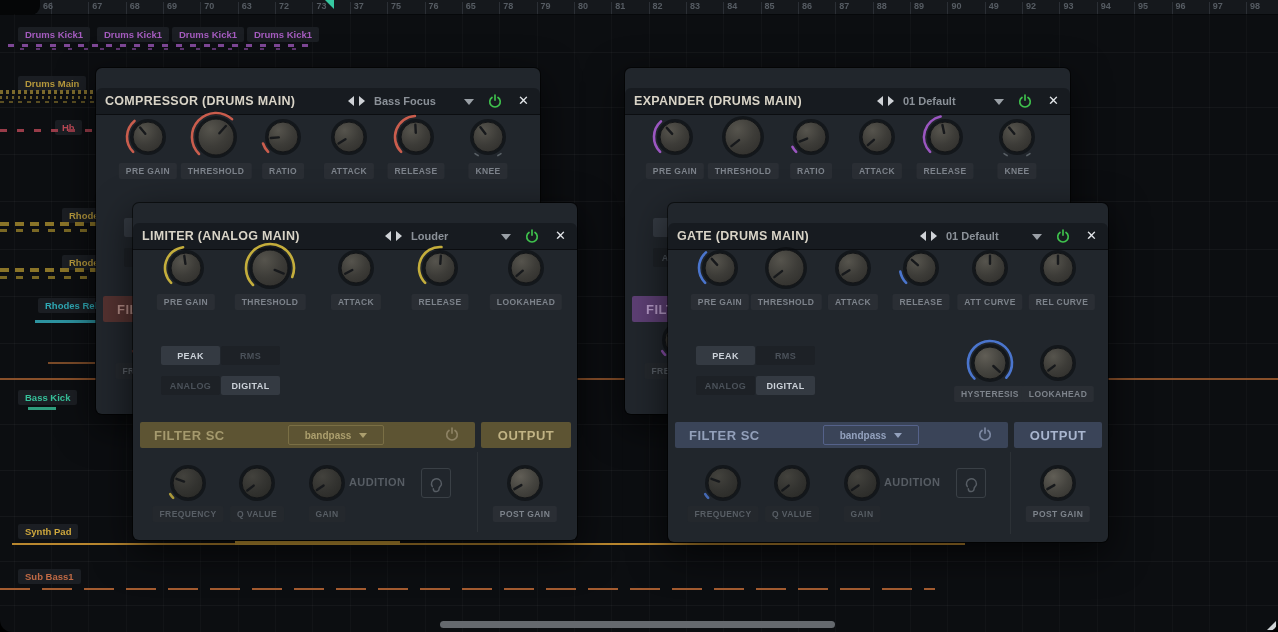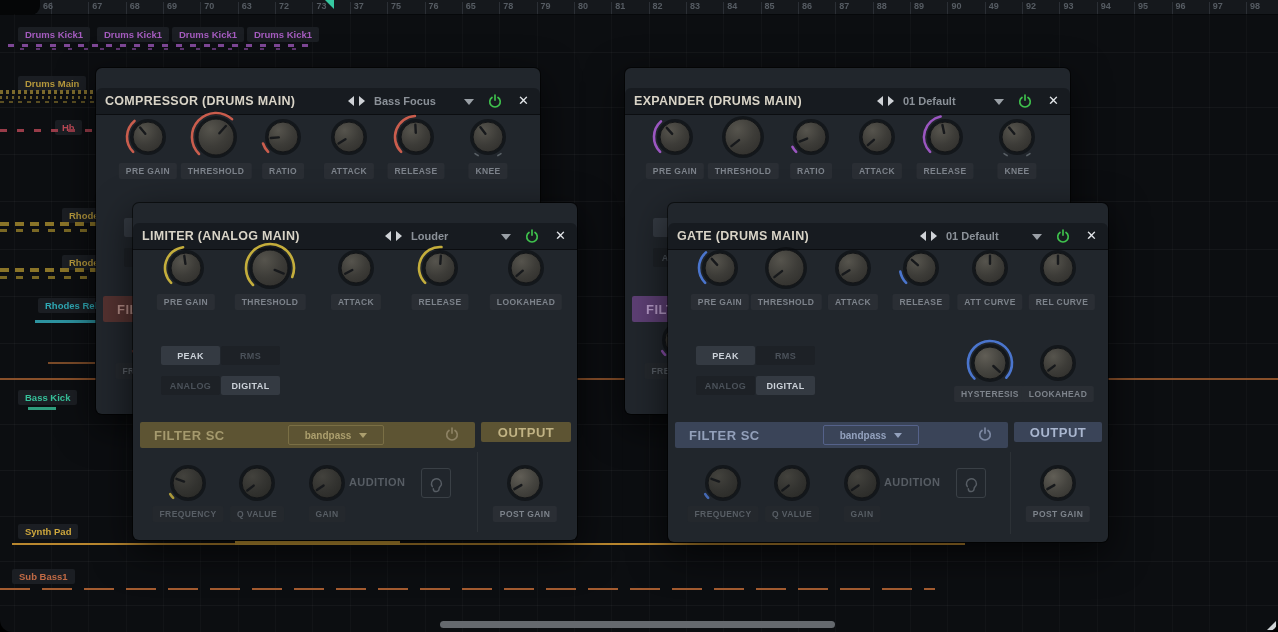--- a/index.html
+++ b/index.html
@@ -36,21 +36,21 @@
   .modebtn{position:absolute;width:59px;height:19px;border-radius:2px;font-size:9px;font-weight:bold;letter-spacing:.4px;
            display:flex;align-items:center;justify-content:center;}
   .modebtn.on{background:#343a42;color:#ccd2d9;}
   .modebtn.off{background:#1d2126;color:#4b525a;}
   .fbar{position:absolute;left:7px;height:26px;border-radius:2px;}
   .fbar-label{position:absolute;left:14px;top:6px;font-size:13px;font-weight:bold;letter-spacing:.5px;}
   .dropdown{position:absolute;left:148px;top:3px;width:94px;height:18px;border:1px solid;border-radius:2px;
             display:flex;align-items:center;justify-content:center;gap:8px;font-size:10px;font-weight:bold;}
   .dd-caret{width:0;height:0;border-left:4.5px solid transparent;border-right:4.5px solid transparent;border-top:5.5px solid;}
   .fpower{position:absolute;right:14px;top:3px;}
-  .obar{position:absolute;height:20px;border-radius:2px;display:flex;align-items:center;justify-content:center;
+  .obar{position:absolute;height:26px;border-radius:2px;display:flex;align-items:center;justify-content:center;
         font-size:13px;font-weight:bold;letter-spacing:.5px;}
   .audition{position:absolute;font-size:11px;font-weight:bold;letter-spacing:.4px;color:#575d64;}
   .earbox{position:absolute;width:28px;height:28px;border:1px solid #3a4046;border-radius:3px;display:flex;align-items:center;justify-content:center;}
   .vdiv{position:absolute;width:1px;background:rgba(255,255,255,0.05);}
 </style>
 </head>
 <body>
 
 <div class="screen">
 
@@ -201,21 +201,21 @@
         <div class="clip-chip" style="left:172px;top:27px;color:#a55cbf">Drums Kick1</div>
         <div class="clip-chip" style="left:247px;top:27px;color:#a55cbf">Drums Kick1</div>
         <div class="clip-chip" style="left:18px;top:76px;color:#b5983c">Drums Main</div>
         <div class="clip-chip" style="left:240px;top:76px;color:#b5983c">Drums Main</div>
         <div class="clip-chip" style="left:55px;top:120px;color:#bf4a57">Hh</div>
         <div class="clip-chip" style="left:62px;top:208px;color:#b5983c">Rhodes Relaxed 1</div>
         <div class="clip-chip" style="left:62px;top:255px;color:#b5983c">Rhodes Relaxed 1</div>
         <div class="clip-chip" style="left:38px;top:298px;color:#2fa9b5">Rhodes Relaxed 1</div>
         <div class="clip-chip" style="left:18px;top:390px;color:#36c09a">Bass Kick</div>
         <div class="clip-chip" style="left:18px;top:524px;color:#cfa83d">Synth Pad</div>
-        <div class="clip-chip" style="left:12px;top:569px;color:#c06a45">Sub Bass1</div>
+        <div class="clip-chip" style="left:18px;top:569px;color:#c06a45">Sub Bass1</div>
       </div>
     <div id="strips">
         <div class="strip" style="left:8px;top:44px;width:304px;height:3px;background:repeating-linear-gradient(90deg,#7e4796 0 6px,transparent 6px 14px)"></div>
         <div class="strip" style="left:20px;top:48px;width:280px;height:2px;background:repeating-linear-gradient(90deg,#5e3570 0 4px,transparent 4px 16px)"></div>
         <div class="strip" style="left:0px;top:90px;width:310px;height:4px;background:repeating-linear-gradient(90deg,#7c6a2c 0 3px,transparent 3px 6px)"></div>
         <div class="strip" style="left:0px;top:96px;width:310px;height:3px;background:repeating-linear-gradient(90deg,#6e5e28 0 2px,transparent 2px 6px)"></div>
         <div class="strip" style="left:0px;top:101px;width:310px;height:2px;background:repeating-linear-gradient(90deg,#5a4e22 0 4px,transparent 4px 9px)"></div>
         <div class="strip" style="left:0px;top:129px;width:96px;height:3px;background:repeating-linear-gradient(90deg,#983c49 0 7px,transparent 7px 17px)"></div>
         <div class="strip" style="left:0px;top:222px;width:133px;height:4px;background:repeating-linear-gradient(90deg,#8a7428 0 9px,transparent 9px 15px)"></div>
         <div class="strip" style="left:0px;top:229px;width:133px;height:3px;background:repeating-linear-gradient(90deg,#7a6824 0 7px,transparent 7px 16px)"></div>

